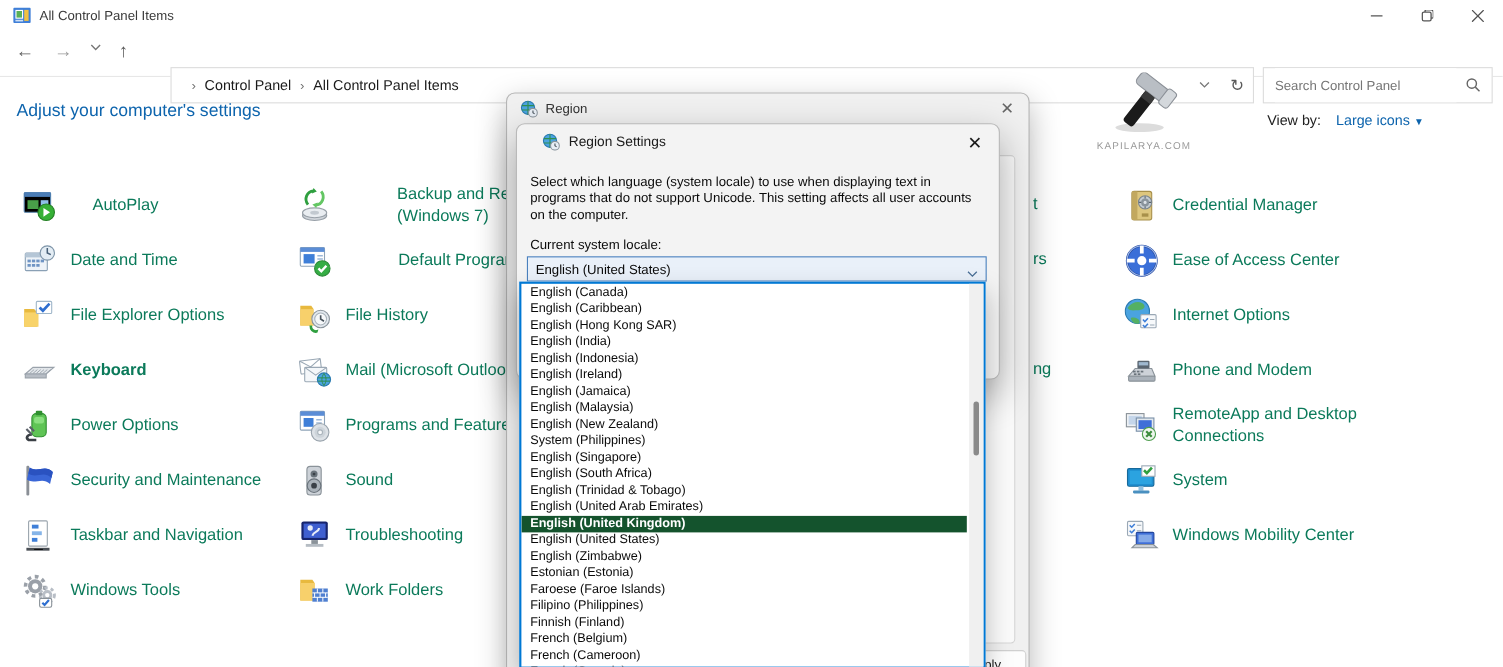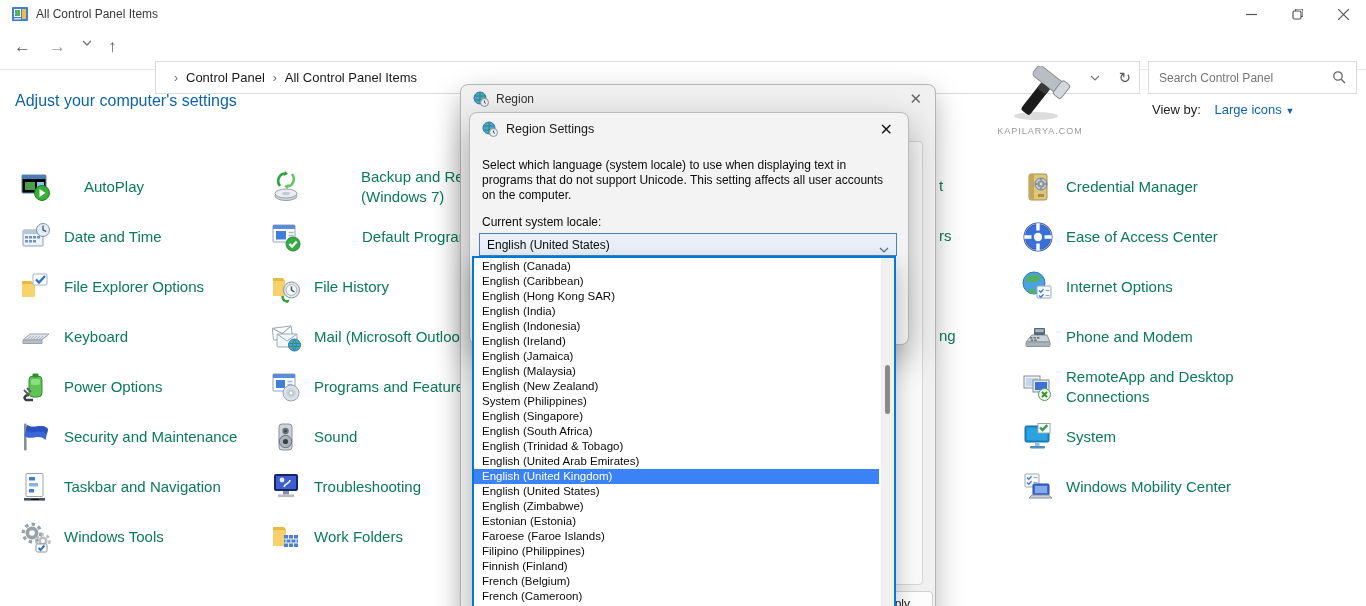--- a/index.html
+++ b/index.html
@@ -49,37 +49,37 @@
   #region-panel { position:absolute; left:14px; top:56px; width:448px; height:444px;
      background:#fafafa; border:1px solid #d5d5d5; border-radius:4px; }
   #apply-btn { position:absolute; left:396px; top:506px; width:76px; height:26px;
      background:#fdfdfd; border:1px solid #d0d0d0; border-radius:4px;
      font-size:12px; color:#1a1a1a; text-align:center; line-height:24px; }
 
   
   #settings-dialog { position:absolute; left:469px; top:112px; width:440px; height:233px;
      background:#f3f3f3; border:1px solid #b9b9b9; border-radius:8px;
      box-shadow:0 14px 34px rgba(0,0,0,.32); z-index:30; }
-  #settings-titlebar { height:32px; display:flex; align-items:center; padding-left:12px; }
+  #settings-titlebar { height:32px; display:flex; align-items:center; padding-left:23px; }
   #settings-title { margin-left:8px; font-size:12.5px; color:#1a1a1a; }
   #settings-close { position:absolute; right:15px; top:7px; font-size:16px; color:#1a1a1a; }
   #settings-desc { position:absolute; left:12px; top:45px; width:416px; font-size:12px; line-height:15px; color:#0a0a0a; }
   #locale-label { position:absolute; left:12px; top:102px; font-size:12px; color:#0a0a0a; }
   #locale-combo { position:absolute; left:9px; top:120px; width:418px; height:23px;
      background:#e9f0f9; border:1px solid #4a80bd; display:flex; align-items:center; }
   #locale-combo .val { margin-left:7px; font-size:12px; color:#0a0a0a; }
   #locale-combo .chev { position:absolute; right:7px; top:7px; }
 
   
   #locale-dropdown { position:absolute; left:472px; top:256px; width:424px; height:352px;
      background:#fff; border:2px solid #0078d4; z-index:40;
      box-shadow:0 10px 22px rgba(0,0,0,.25); }
   #locale-list { position:absolute; left:0; top:1px; right:15px; bottom:0; overflow:hidden; }
   .locale-option { height:15px; line-height:15px; font-size:11.5px; color:#0a0a0a; padding-left:8px; white-space:nowrap; }
-  .locale-option.selected { background:#3b82f6; color:#fff; }
+  .locale-option.selected { background:#14532d; color:#fff;font-weight:bold; }
   #dd-scroll { position:absolute; right:0; top:0; bottom:0; width:13px; background:#f0f0f0; }
   #dd-thumb { position:absolute; left:4px; top:107px; width:5px; height:49px; background:#8a8a8a; border-radius:3px; }
 </style>
 </head>
 <body>
 
 <div id="titlebar">
   <svg id="app-icon" viewBox="0 0 16 16">
       <rect x="0" y="1" width="16" height="14" rx="1" fill="#3f7fd8"></rect>
       <rect x="2" y="3" width="7" height="8" fill="#fff"></rect>
@@ -201,21 +201,21 @@
       <span class="lbl" style="max-width: 190px;">File Explorer Options</span>
     </div>
     <div class="cp-item" style="left: 20px; top: 314px;">
       <span class="ico"><svg viewBox="0 0 32 32">
           <path d="M3 19l7-6h19l-7 6z" fill="#e2e6ea" stroke="#9aa2ab"></path>
           <path d="M3 19h19v3.5H3z" fill="#b7bdc5" stroke="#9aa2ab"></path>
           <g stroke="#9aa2ab" stroke-width=".8">
             <path d="M11 15l-4 3.5M14 15l-4 3.5M17 15l-4 3.5M20 15l-4 3.5M23 15l-4 3.5M26 15l-4 3.5"></path>
           </g>
         </svg></span>
-      <span class="lbl" style="max-width: 190px;">Keyboard</span>
+      <span class="lbl" style="max-width: 190px; font-weight: bold;">Keyboard</span>
     </div>
     <div class="cp-item" style="left: 20px; top: 364px;">
       <span class="ico"><svg viewBox="0 0 32 32">
           <rect x="9" y="5" width="13" height="21" rx="4" fill="#5fc455" stroke="#2f8f2f"></rect>
           <rect x="12.5" y="2.5" width="6" height="4" rx="1" fill="#2f8f2f"></rect>
           <rect x="11" y="8" width="9" height="6" rx="2" fill="#8adf7f"></rect>
           <path d="M9 24c-4 0-6 3-3 5h7" stroke="#3a3f45" stroke-width="2.4" fill="none"></path>
           <path d="M4 19l5 5M7 17l4 4" stroke="#5a6068" stroke-width="2"></path>
         </svg></span>
       <span class="lbl" style="max-width: 190px;">Power Options</span>

